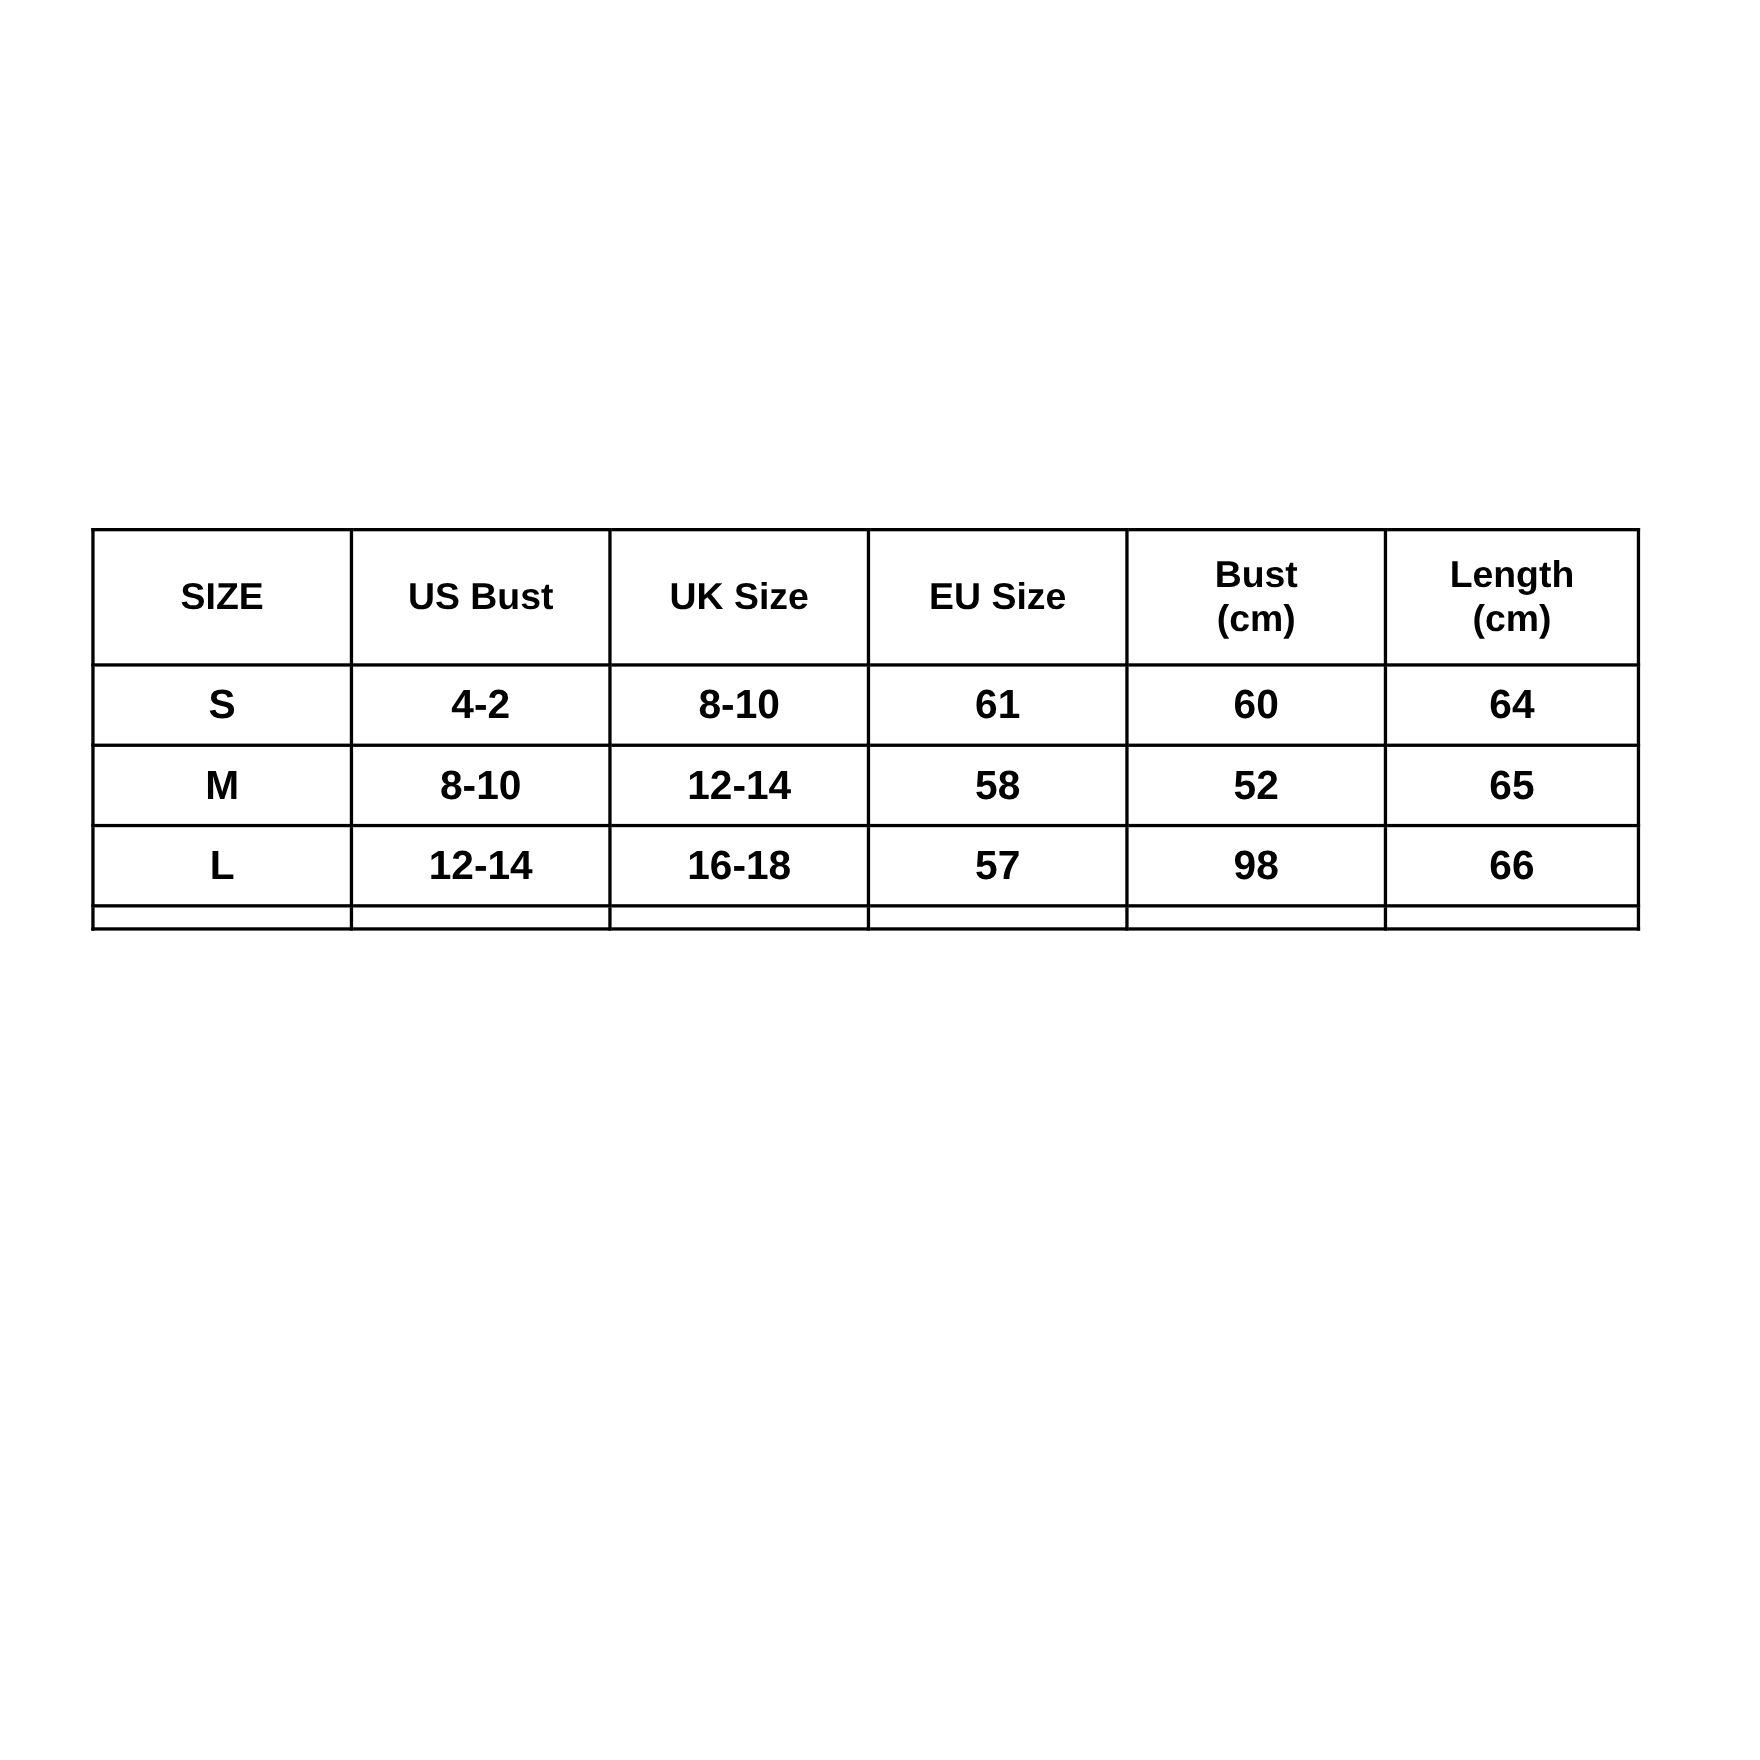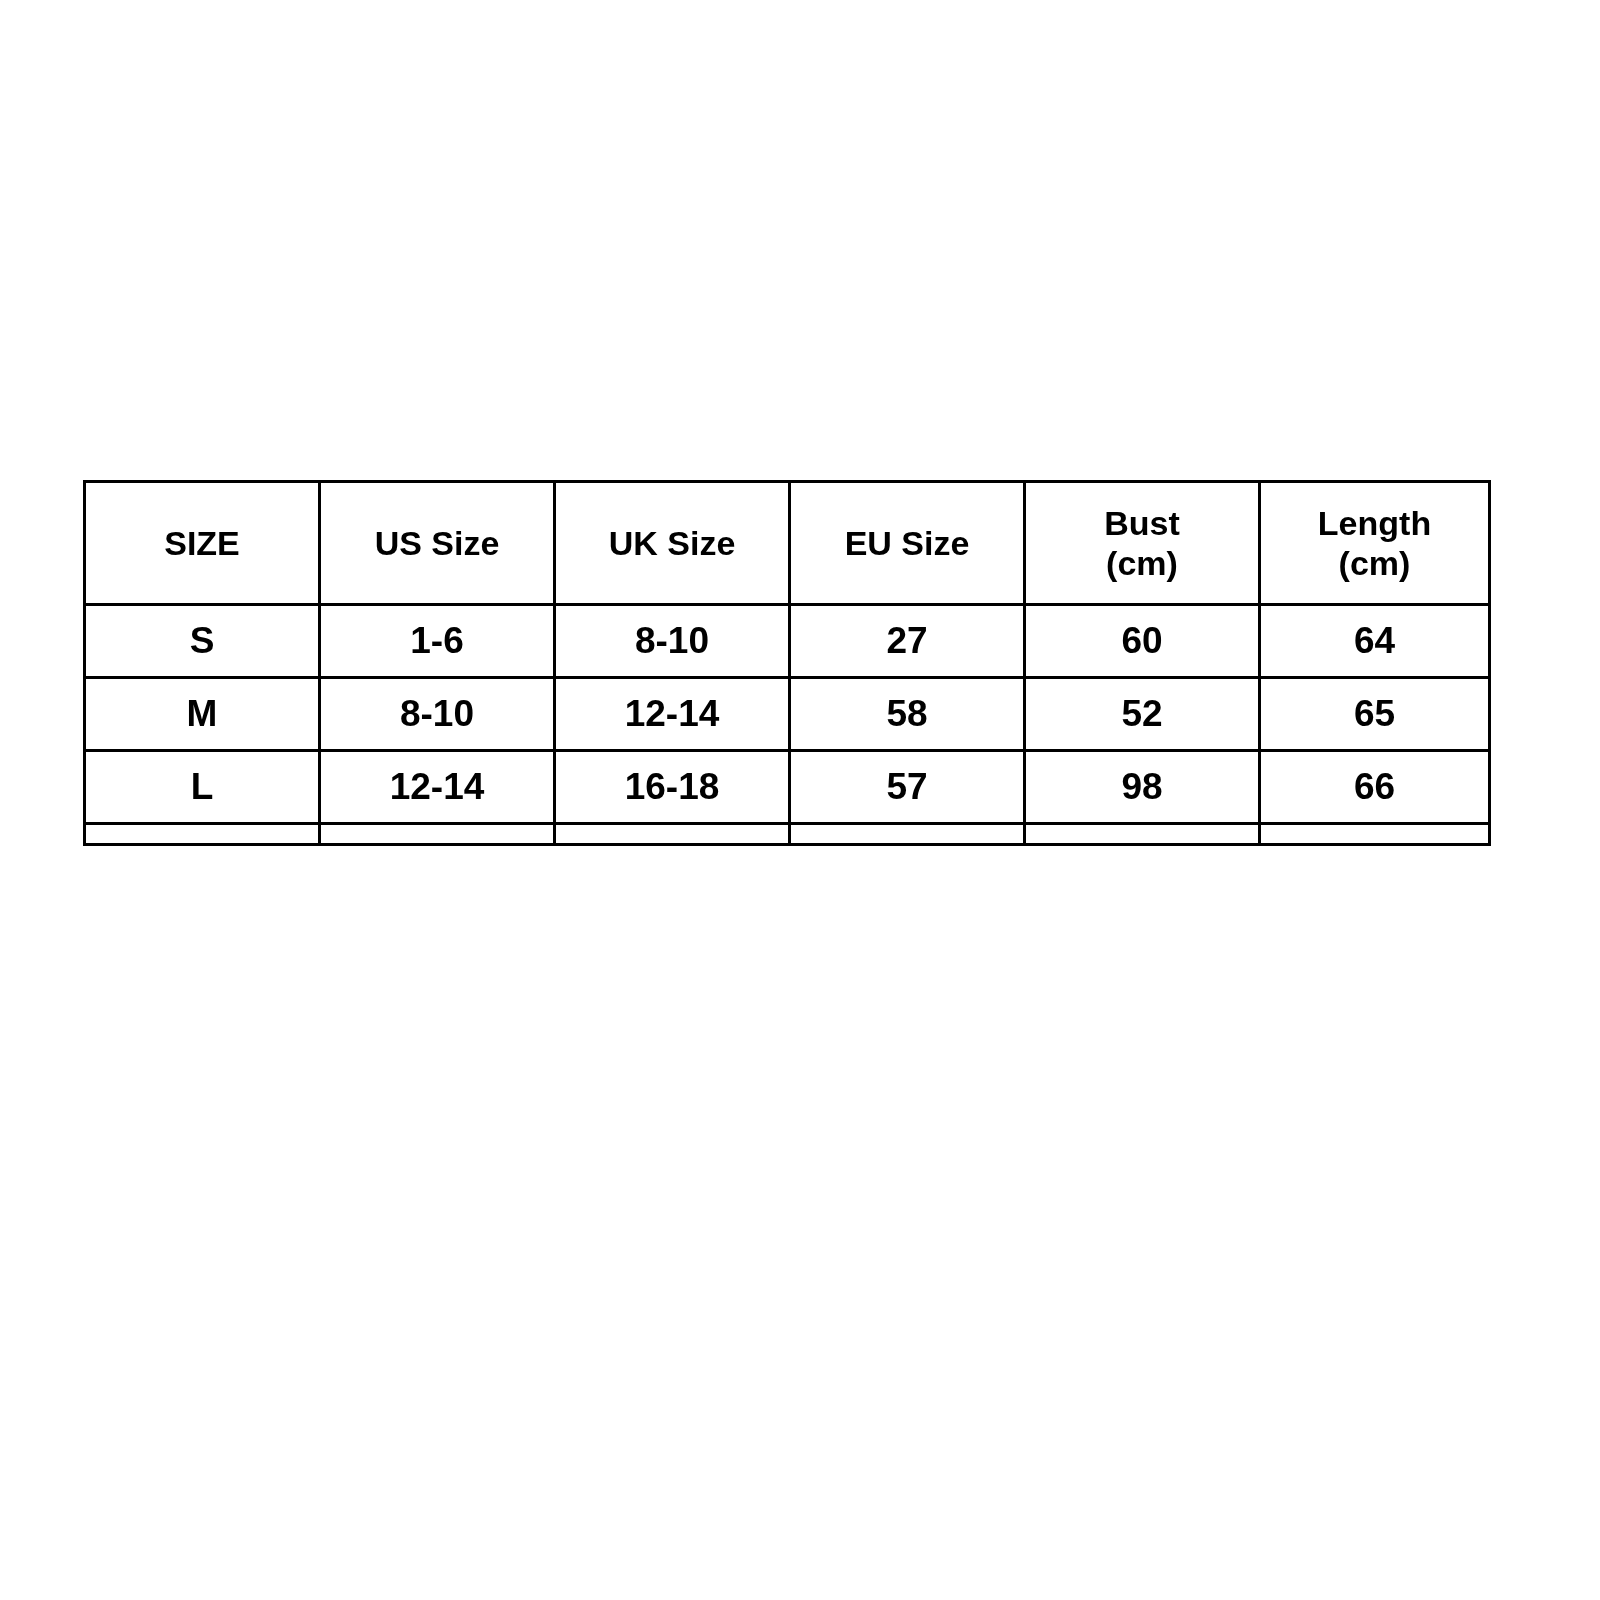--- a/index.html
+++ b/index.html
@@ -82,44 +82,44 @@
         <col class="c3">
         <col class="c4">
         <col class="c5">
     </colgroup>
     <thead>
       <tr>
         <th>
           <span class="unit-line">SIZE</span>
         </th>
         <th>
-          <span class="unit-line">US Size</span>
+          <span class="unit-line">US Bust</span>
         </th>
         <th>
           <span class="unit-line">UK Size</span>
         </th>
         <th>
           <span class="unit-line">EU Size</span>
         </th>
         <th>
           <span class="unit-line">Bust</span>
           <span class="unit-line">(cm)</span>
         </th>
         <th>
           <span class="unit-line">Length</span>
           <span class="unit-line">(cm)</span>
         </th>
       </tr>
     </thead>
     <tbody>
       <tr>
         <td>S</td>
-        <td>1-6</td>
+        <td>4-2</td>
         <td>8-10</td>
-        <td>27</td>
+        <td>61</td>
         <td>60</td>
         <td>64</td>
       </tr>
       <tr>
         <td>M</td>
         <td>8-10</td>
         <td>12-14</td>
         <td>58</td>
         <td>52</td>
         <td>65</td>

